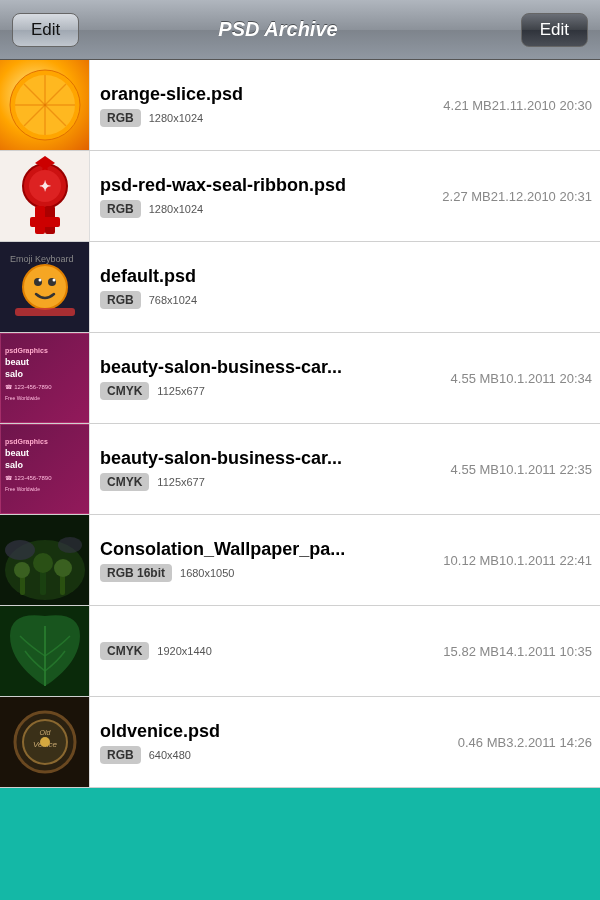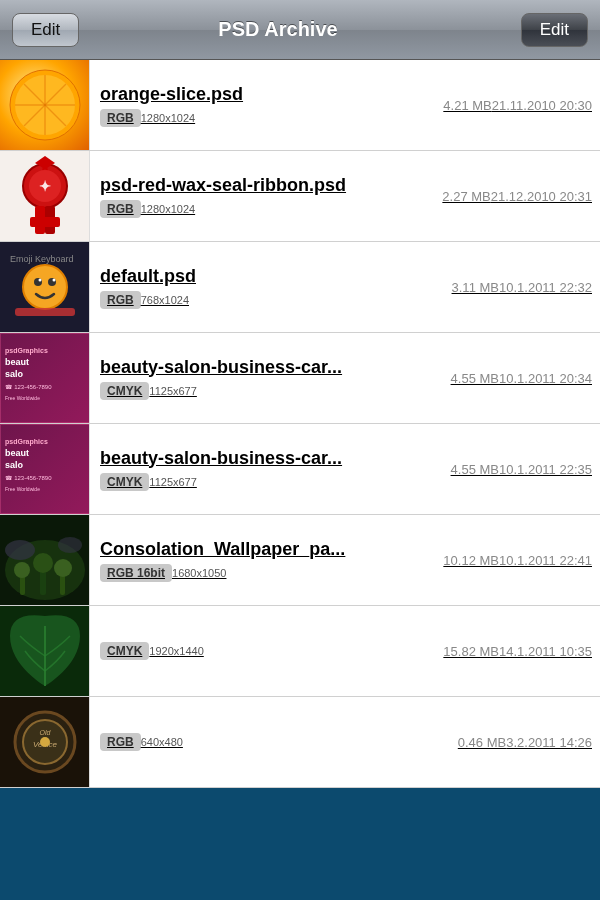--- a/index.html
+++ b/index.html
@@ -34,28 +34,28 @@
     .header-btn.dark {
       background: linear-gradient(180deg, #6a6e76 0%, #3e4248 50%, #30343c 51%, #4a4e56 100%);
       color: #fff;
       margin-left: 44px;
     }
     .header-title {
       font-size: 20px;
       font-weight: bold;
       color: #fff;
       text-shadow: 0 -1px 0 rgba(0,0,0,0.5);
+      font-style: italic;
     }
 
     
     #list {
-      background: #0c4a6e;
+      background: #14b8a6;
       overflow-y: auto;
       height: calc(900px - 60px);
-      text-decoration: underline;
     }
     .list-item {
       display: flex;
       align-items: center;
       border-bottom: 1px solid #d0d0d0;
       background: #fff;
       min-height: 90px;
       cursor: pointer;
     }
 
@@ -82,20 +82,21 @@
       gap: 4px;
     }
     .item-name {
       font-size: 18px;
       font-weight: bold;
       color: #000;
     }
     .item-meta-row {
       display: flex;
       align-items: center;
+      gap: 8px;
     }
     .color-badge {
       background: #c8c8c8;
       border-radius: 4px;
       font-size: 12px;
       font-weight: 600;
       color: #333;
       padding: 2px 7px;
       white-space: nowrap;
     }
@@ -208,24 +209,20 @@
       <rect x="15" y="66" width="60" height="8" rx="3" fill="#cc3333" opacity="0.8"></rect>
     </svg>
         </div>
       </div>
       <div class="item-info">
         <div class="item-name">default.psd</div>
         <div class="item-meta-row">
           <span class="color-badge">RGB</span>
           <span class="item-dimensions">768x1024</span>
         </div>
-      </div>
-      <div class="item-size-date">
-        <span class="item-size">3.11 MB</span>
-        <span class="item-date">10.1.2011 22:32</span>
       </div>
     </div>
     <div class="list-item">
       <div class="thumbnail">
         <div class="thumb-content" style="background: linear-gradient(135deg, rgb(26, 10, 26) 0%, rgb(139, 26, 90) 60%, rgb(192, 32, 112) 100%);">
           <svg viewBox="0 0 90 90" xmlns="http://www.w3.org/2000/svg" style="position:absolute;top:0;left:0;width:90px;height:90px;">
       <rect width="90" height="90" fill="#2a0a2a"></rect>
       <rect x="0" y="0" width="90" height="90" fill="url(#bg)" opacity="0.7"></rect>
       <defs>
         <linearGradient id="bg" x1="0" y1="0" x2="1" y2="1">
@@ -348,20 +345,21 @@
       <rect width="90" height="90" fill="#1a1208"></rect>
       <circle cx="45" cy="45" r="30" fill="#2a2010" stroke="#6a4820" stroke-width="3"></circle>
       <circle cx="45" cy="45" r="22" fill="#3a3018" stroke="#8a6830" stroke-width="2"></circle>
       <text x="45" y="38" text-anchor="middle" font-size="7" fill="#c8a870" font-style="italic">Old</text>
       <text x="45" y="50" text-anchor="middle" font-size="8" fill="#c8a870" font-style="italic">Venice</text>
       <circle cx="45" cy="45" r="5" fill="#d4a840"></circle>
     </svg>
         </div>
       </div>
       <div class="item-info">
+        <div class="item-name">oldvenice.psd</div>
         <div class="item-meta-row">
           <span class="color-badge">RGB</span>
           <span class="item-dimensions">640x480</span>
         </div>
       </div>
       <div class="item-size-date">
         <span class="item-size">0.46 MB</span>
         <span class="item-date">3.2.2011 14:26</span>
       </div>
     </div>

